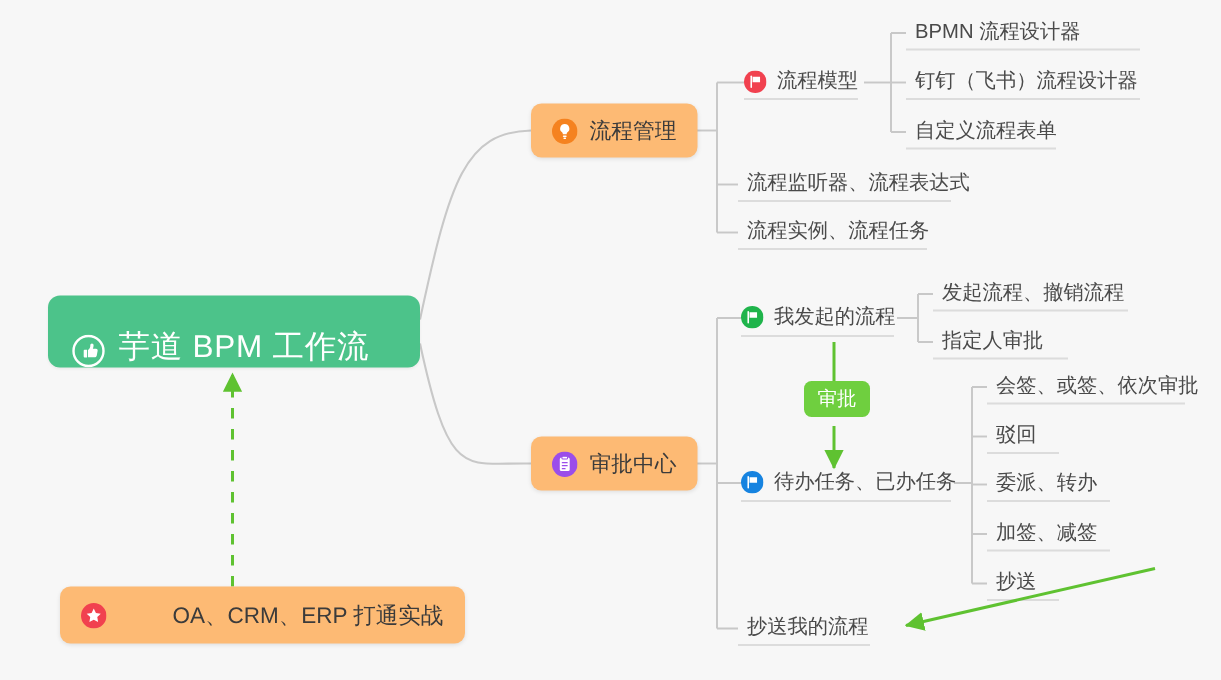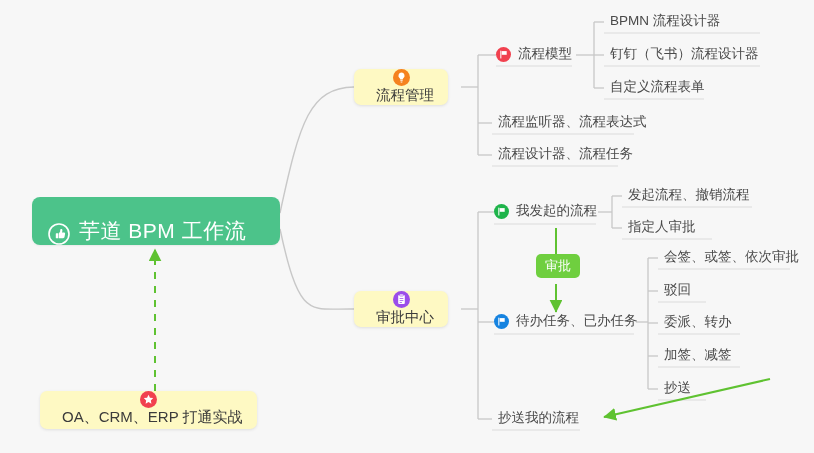--- a/index.html
+++ b/index.html
@@ -29,36 +29,35 @@
     color:#ffffff;
     font-size:21px;
     letter-spacing:.5px;
     margin-left:9px;
     white-space:nowrap;
   }
 
   
   .card{
     position:absolute;
-    background:#fef9c3;
+    background:#fdba74;
     border-radius:7px;
     display:flex;align-items:center;
     box-sizing:border-box;
     padding:0 14px;
     height:36px;
     box-shadow:0 1px 3px rgba(0,0,0,.10);
     white-space:nowrap;
-    flex-direction:column;
   }
   .card .txt{
     font-size:14.5px;color:#3b3b3b;margin-left:8px;
   }
   #branch-process{left:354px;top:69px;}
   #branch-approval{left:354px;top:291px;}
-  #node-integration{left:40px;top:391px;height:38px;}
+  #node-integration{left:40px;top:391px;height:38px;gap:36px;}
   #node-integration .txt{font-size:15px;}
 
   
   .leaf{
     position:absolute;
     font-size:13.5px;
     color:#4a4a4a;
     white-space:nowrap;
     padding:0 6px 4px 6px;
     line-height:18px;
@@ -217,21 +216,21 @@
     <span>钉钉（飞书）流程设计器</span>
   </div>
   <div class="leaf" style="left:604px;top:78px;">
     <span>自定义流程表单</span>
   </div>
 
   <div class="leaf" style="left:492px;top:113px;text-align:center;">
     <span>流程监听器、流程表达式</span>
   </div>
   <div class="leaf" style="left:492px;top:145px;">
-    <span>流程设计器、流程任务</span>
+    <span>流程实例、流程任务</span>
   </div>
 
   <div class="card" id="branch-approval">
     <span class="ico">
       <svg viewBox="0 0 17 17" width="17" height="17">
         <circle cx="8.5" cy="8.5" r="8.5" fill="#9b4dea"></circle>
         <rect x="5.2" y="4.0" width="6.6" height="9.0" rx="1" fill="#ffffff"></rect>
         <rect x="6.6" y="3.1" width="3.8" height="1.9" rx=".7" fill="#ffffff" stroke="#9b4dea" stroke-width=".7"></rect>
         <rect x="6.5" y="7.0" width="4.0" height=".85" rx=".4" fill="#9b4dea"></rect>
         <rect x="6.5" y="9.0" width="4.0" height=".85" rx=".4" fill="#9b4dea"></rect>

